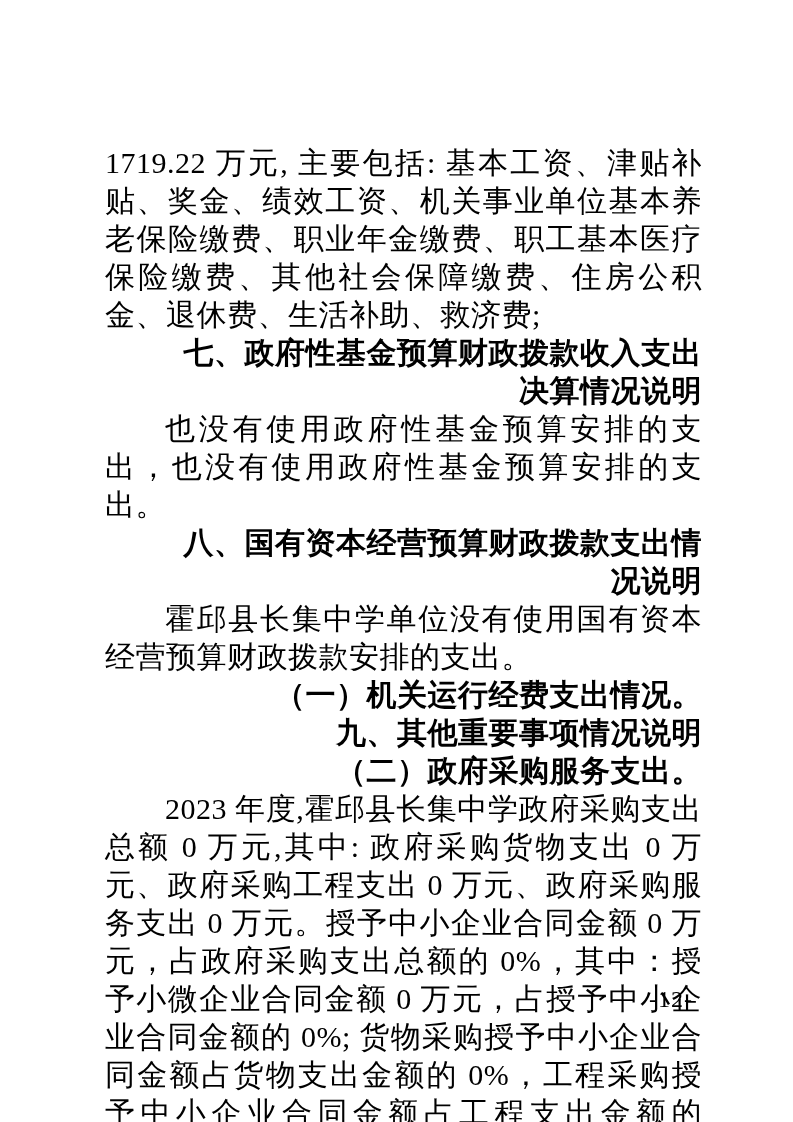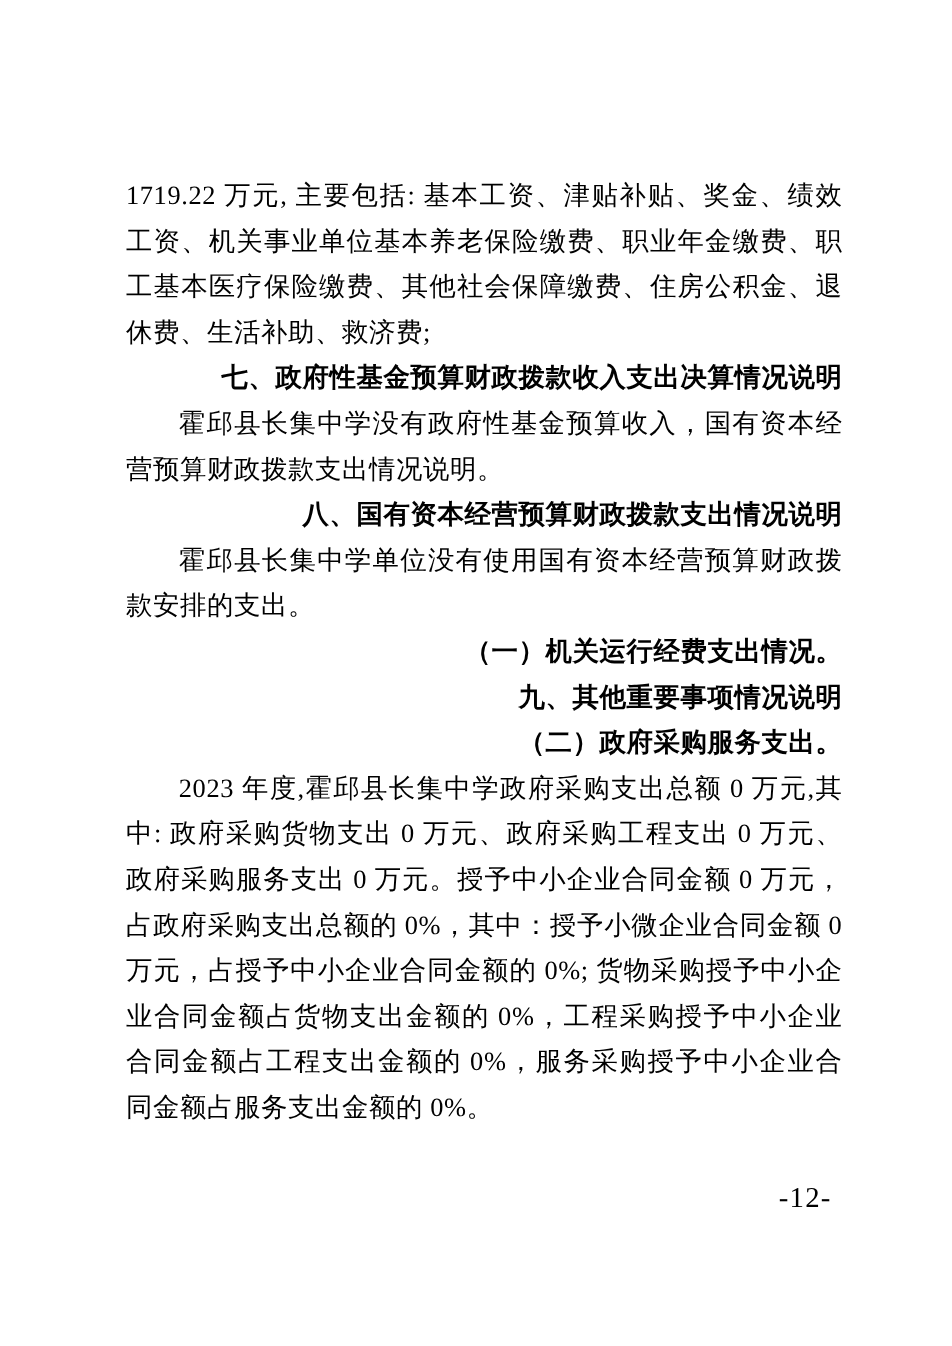--- a/index.html
+++ b/index.html
@@ -14,21 +14,21 @@
     font-family: "Liberation Serif", "DejaVu Serif", serif;
     overflow: hidden;
   }
   .content {
     position: absolute;
     left: 105px;
     top: 144px;
     width: 597px;
   }
   .content p {
-    font-size: 22px;
+    font-size: 30px;
     line-height: 38px;
     text-align: justify;
     text-justify: inter-ideograph;
     letter-spacing: 0.5px;
   }
   .content p.indent { text-indent: 2em; }
   .content p.heading {
     font-family: "Liberation Sans", "DejaVu Sans", sans-serif;
     font-weight: bold;
     text-indent: 2em;
@@ -45,21 +45,21 @@
     letter-spacing: 1px;
   }
 </style>
 </head>
 <body>
 
 <div class="page">
   <div class="content">
     <p>1719.22 万元, 主要包括: 基本工资、津贴补贴、奖金、绩效工资、机关事业单位基本养老保险缴费、职业年金缴费、职工基本医疗保险缴费、其他社会保障缴费、住房公积金、退休费、生活补助、救济费;</p>
     <p class="heading">七、政府性基金预算财政拨款收入支出决算情况说明</p>
-    <p class="indent">霍邱县长集中学没有政府性基金预算收入，国有资本经营预算财政拨款支出情况说明。</p>
+    <p class="indent">也没有使用政府性基金预算安排的支出，也没有使用政府性基金预算安排的支出。</p>
     <p class="heading">八、国有资本经营预算财政拨款支出情况说明</p>
     <p class="indent">霍邱县长集中学单位没有使用国有资本经营预算财政拨款安排的支出。</p>
     <p class="heading">（一）机关运行经费支出情况。</p>
     <p class="heading">九、其他重要事项情况说明</p>
     <p class="heading">（二）政府采购服务支出。</p>
     <p class="indent">2023 年度,霍邱县长集中学政府采购支出总额 0 万元,其中: 政府采购货物支出 0 万元、政府采购工程支出 0 万元、政府采购服务支出 0 万元。授予中小企业合同金额 0 万元，占政府采购支出总额的 0%，其中：授予小微企业合同金额 0 万元，占授予中小企业合同金额的 0%; 货物采购授予中小企业合同金额占货物支出金额的 0%，工程采购授予中小企业合同金额占工程支出金额的 0%，服务采购授予中小企业合同金额占服务支出金额的 0%。</p>
   </div>
   <div class="page-number">-12-</div>
 </div>
 

